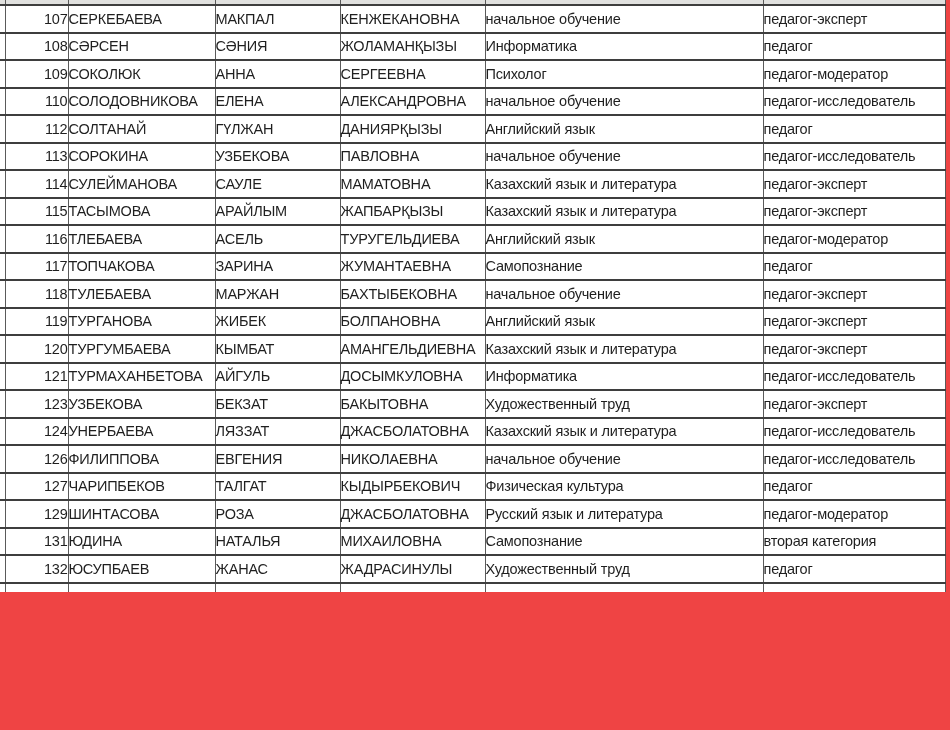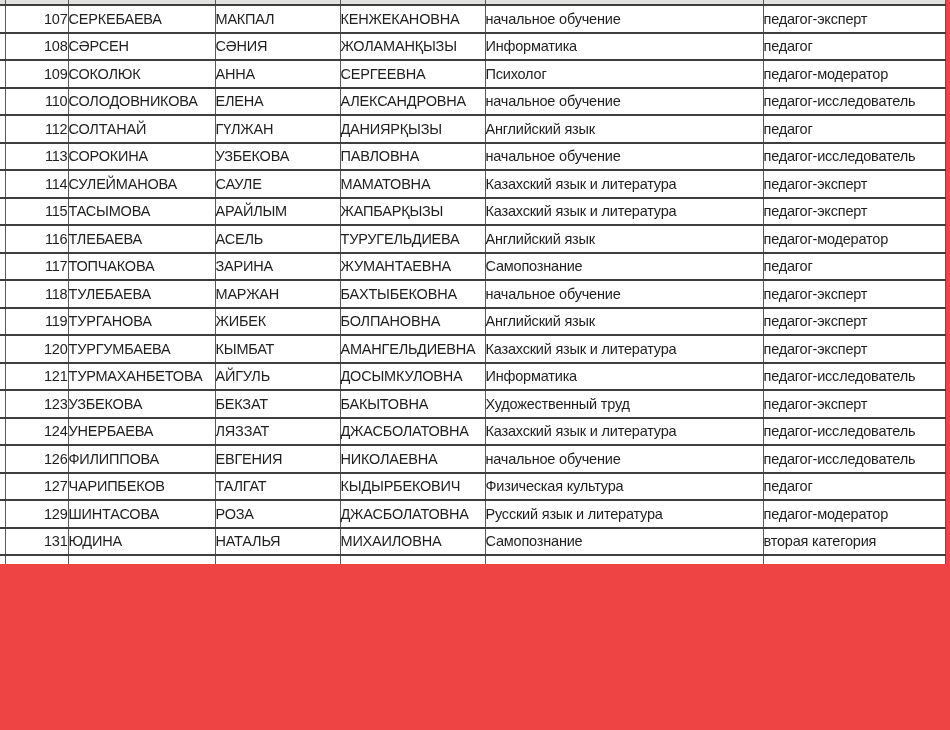--- a/index.html
+++ b/index.html
@@ -260,20 +260,29 @@
         </tr>
         <tr class="data-row">
           <td class=""></td>
           <td class="c-num">131</td>
           <td class="c-text c-caps">ЮДИНА</td>
           <td class="c-text c-caps">НАТАЛЬЯ</td>
           <td class="c-text c-caps">МИХАИЛОВНА</td>
           <td class="c-text">Самопознание</td>
           <td class="c-text">вторая категория</td>
         </tr>
+        <tr class="data-row">
+          <td class=""></td>
+          <td class="c-num">132</td>
+          <td class="c-text c-caps">ЮСУПБАЕВ</td>
+          <td class="c-text c-caps">ЖАНАС</td>
+          <td class="c-text c-caps">ЖАДРАСИНУЛЫ</td>
+          <td class="c-text">Художественный труд</td>
+          <td class="c-text">педагог</td>
+        </tr>
         <tr class="bottom-sliver">
         <td></td>
         <td></td>
         <td></td>
         <td></td>
         <td></td>
         <td></td>
         <td></td>
       </tr>
     </tbody>

